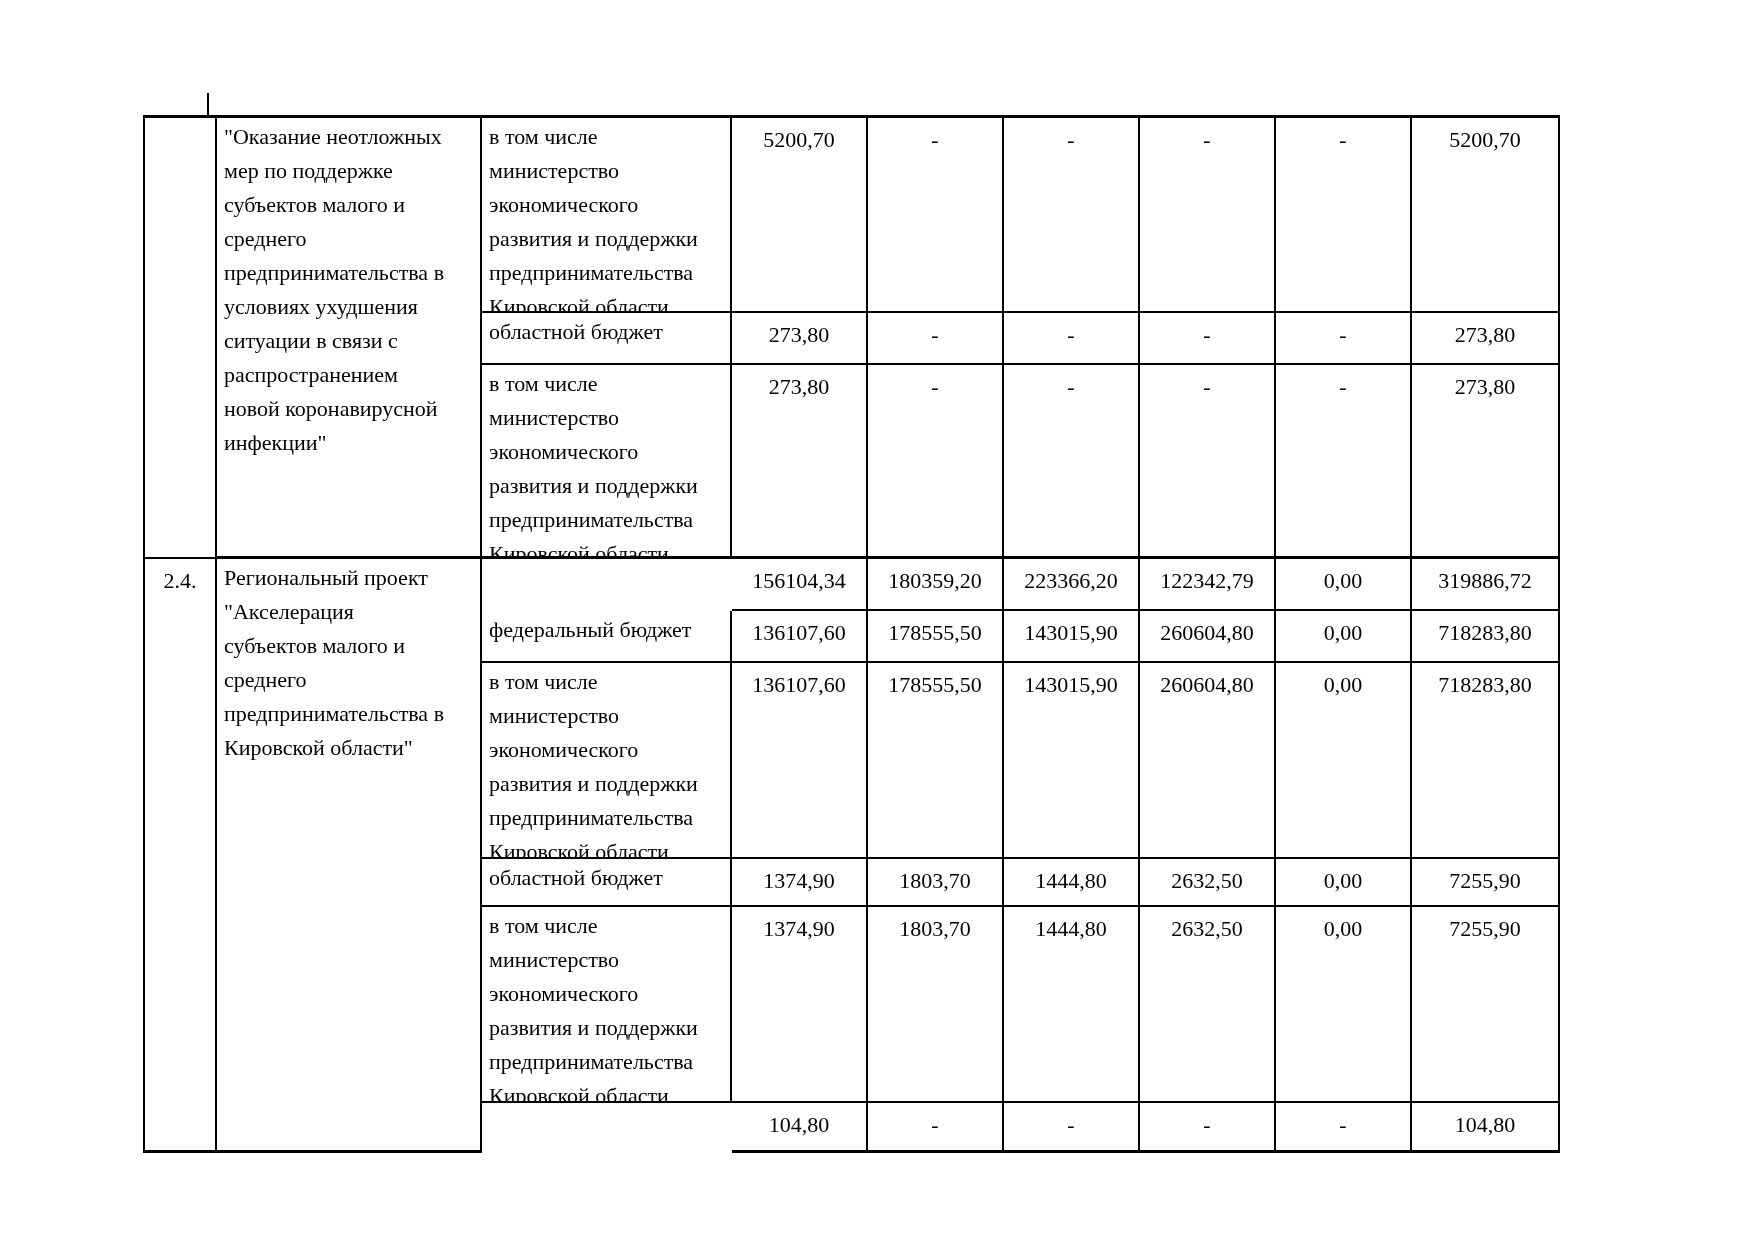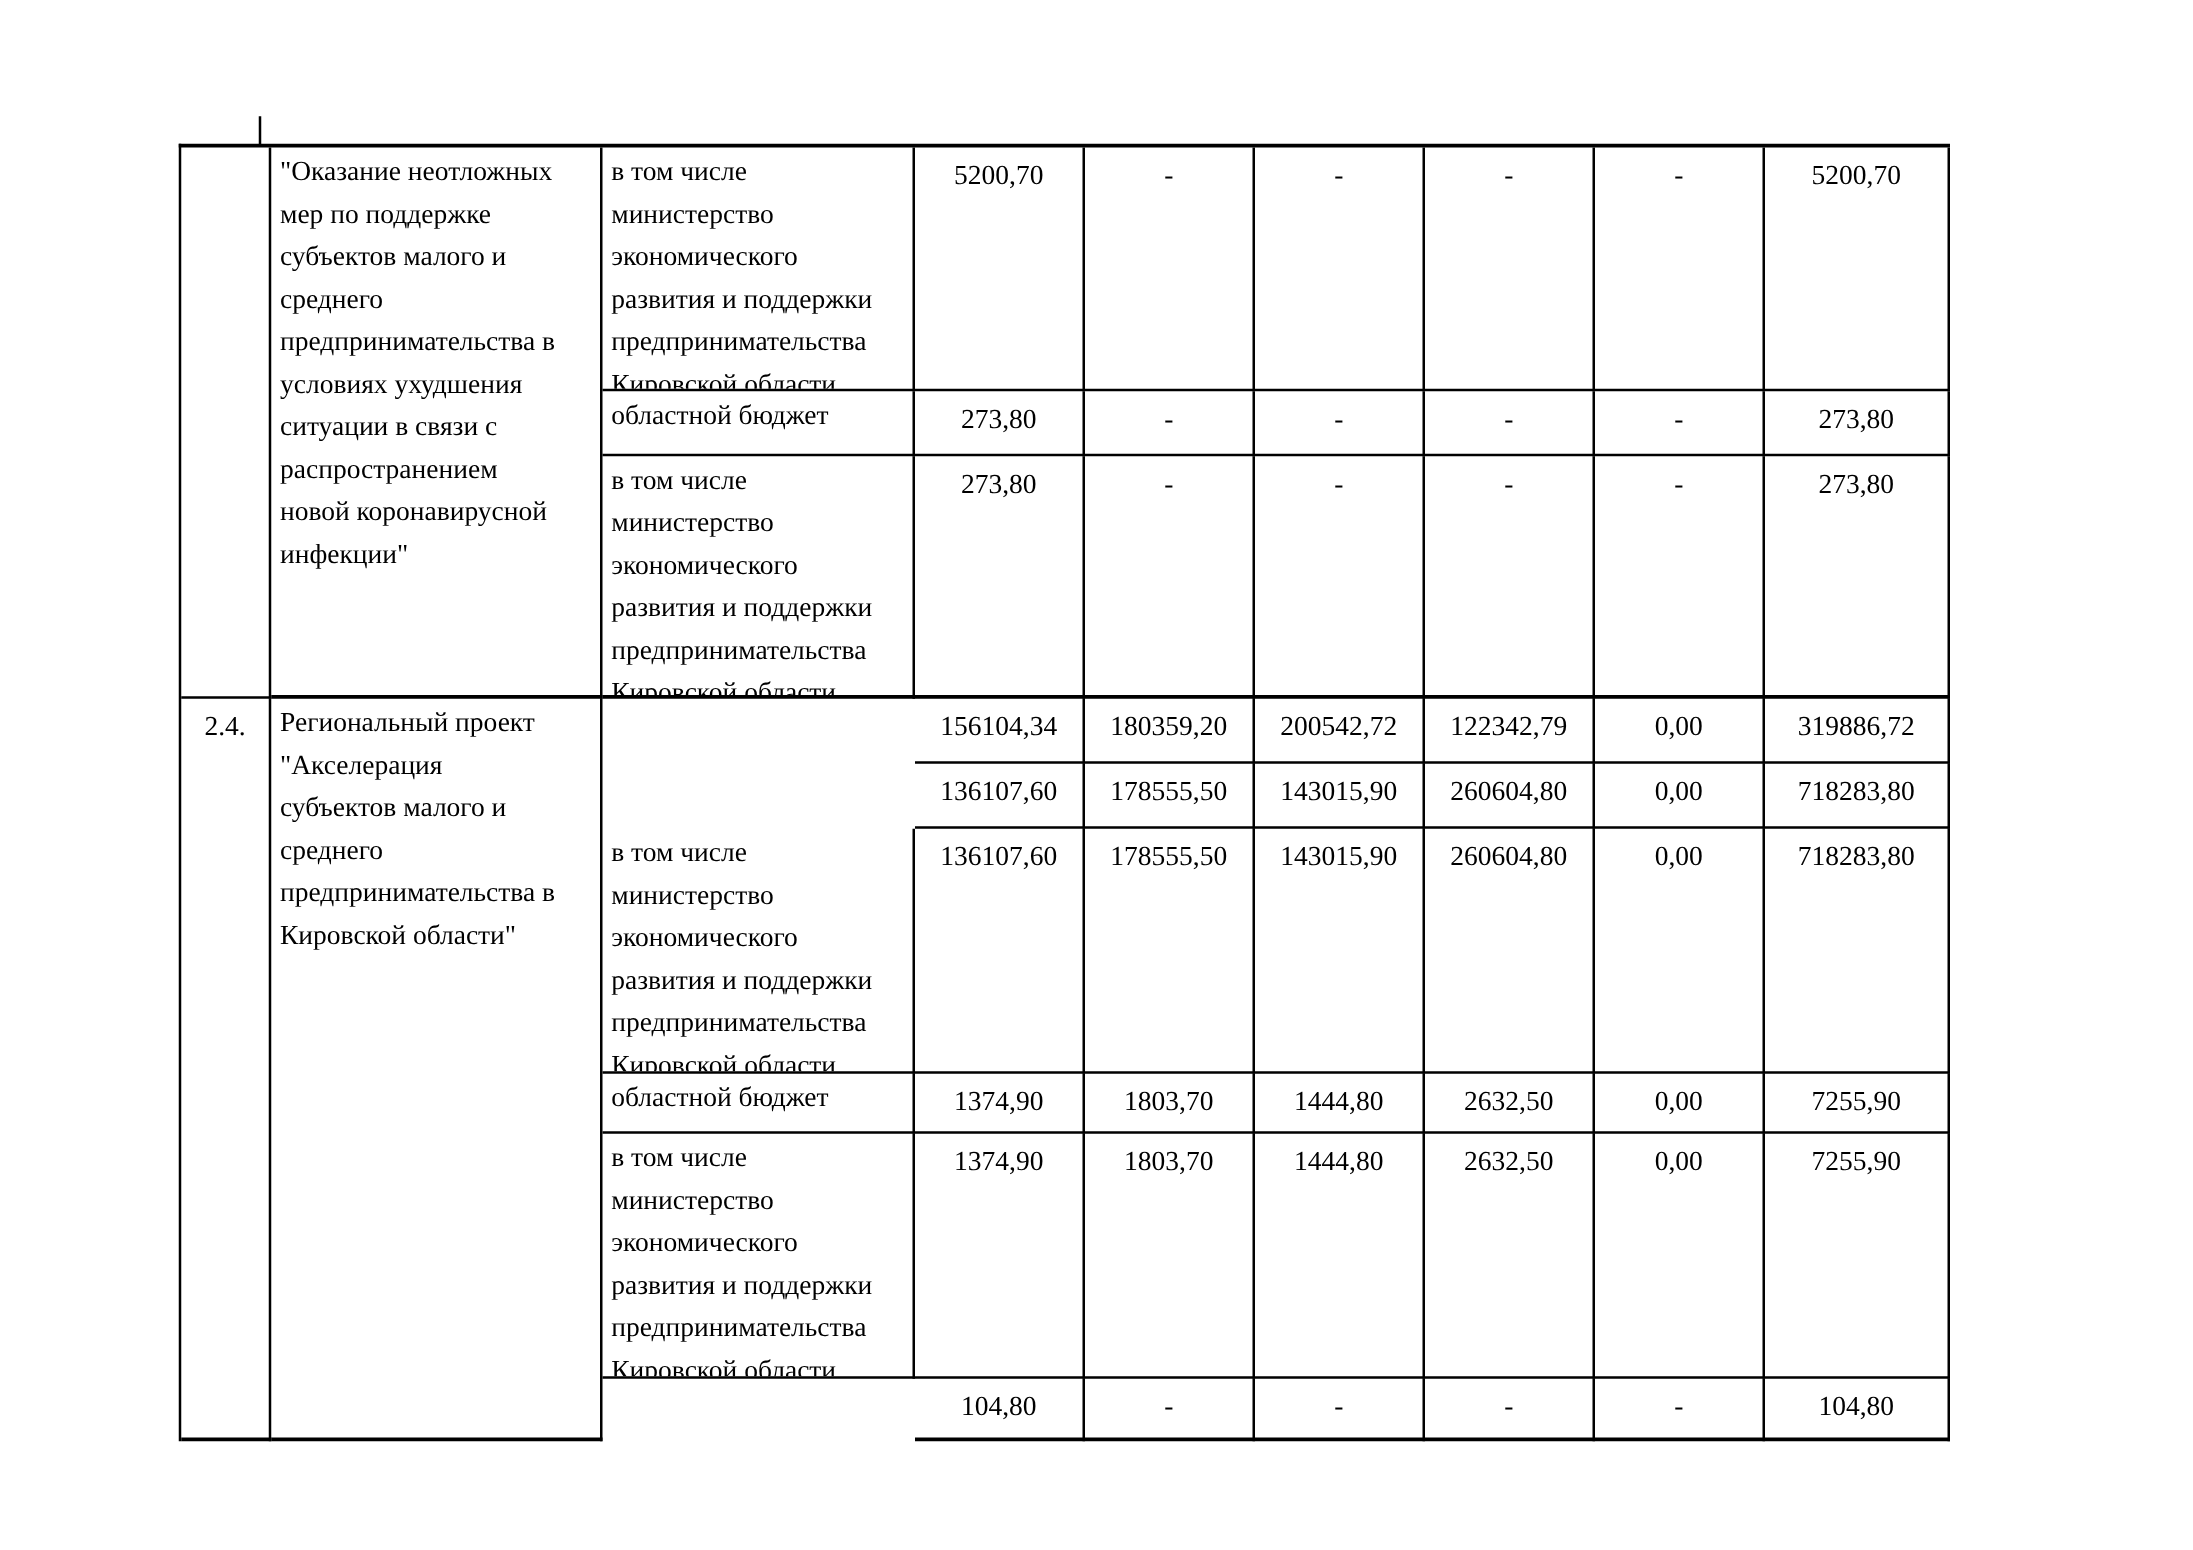--- a/index.html
+++ b/index.html
@@ -106,25 +106,26 @@
     <div class="cell num thick-bottom" style="grid-area:4/1/10/2">2.4.</div>
     <div class="cell thick-bottom" style="grid-area:4/2/10/3">Региональный проект
 "Акселерация
 субъектов малого и
 среднего
 предпринимательства в
 Кировской области"</div>
 
     <div class="cell num" style="grid-area:4/4/5/5">156104,34</div>
     <div class="cell num" style="grid-area:4/5/5/6">180359,20</div>
-    <div class="cell num" style="grid-area:4/6/5/7">200542,72</div>
+    <div class="cell num" style="grid-area:4/6/5/7">223366,20</div>
     <div class="cell num" style="grid-area:4/7/5/8">122342,79</div>
     <div class="cell num" style="grid-area:4/8/5/9">0,00</div>
     <div class="cell num" style="grid-area:4/9/5/10">319886,72</div>
 
+    <div class="cell" style="grid-area:5/3/6/4">федеральный бюджет</div>
     <div class="cell num" style="grid-area:5/4/6/5">136107,60</div>
     <div class="cell num" style="grid-area:5/5/6/6">178555,50</div>
     <div class="cell num" style="grid-area:5/6/6/7">143015,90</div>
     <div class="cell num" style="grid-area:5/7/6/8">260604,80</div>
     <div class="cell num" style="grid-area:5/8/6/9">0,00</div>
     <div class="cell num" style="grid-area:5/9/6/10">718283,80</div>
 
     <div class="cell" style="grid-area:6/3/7/4">в том числе
 министерство
 экономического

